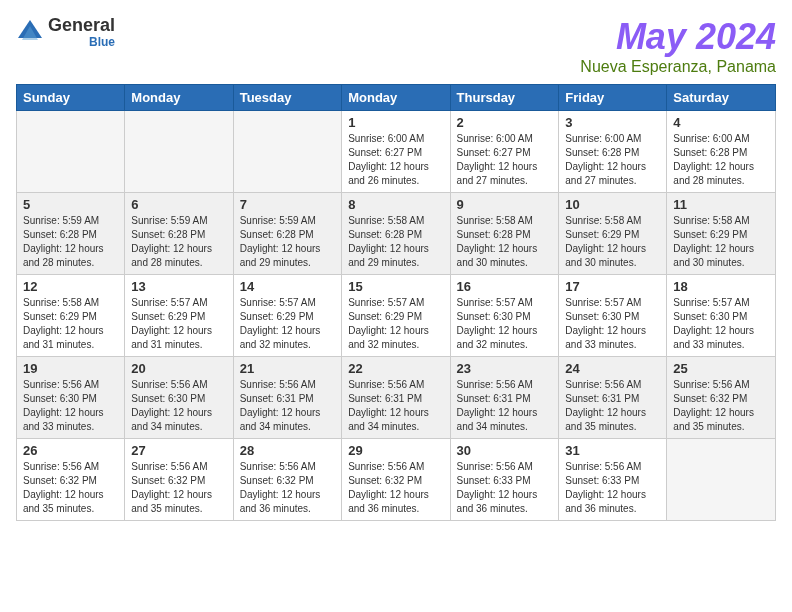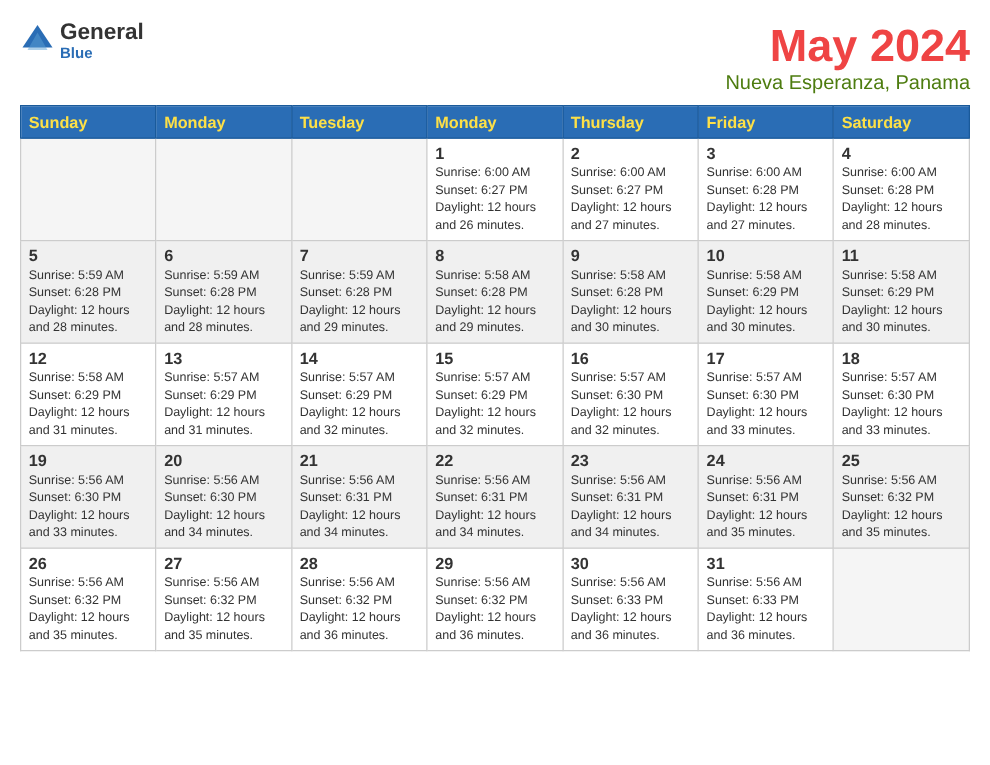--- a/index.html
+++ b/index.html
@@ -13,20 +13,21 @@
     .header {
       display: flex;
       justify-content: space-between;
       align-items: flex-start;
       margin-bottom: 8px;
     }
     .logo {
       display: flex;
       align-items: center;
       gap: 4px;
+      text-align: right;
     }
     .logo-text {
       display: flex;
       flex-direction: column;
       line-height: 1.1;
     }
     .logo-general {
       font-size: 18px;
       font-weight: bold;
       color: #333;
@@ -39,34 +40,35 @@
     .logo-icon {
       width: 28px;
       height: 28px;
     }
     .title-section {
       text-align: right;
     }
     .main-title {
       font-size: 36px;
       font-weight: bold;
-      color: #ef4444;
+      color: #8b5cf6;
+      font-style: italic;
     }
     .subtitle {
       font-size: 16px;
       color: #4d7c0f;
     }
     .calendar {
       width: 100%;
       border-collapse: collapse;
       border: 1px solid #ccc;
     }
     .calendar th {
       background: #2a6db5;
-      color: #fde047;
+      color: #ffffff;
       text-align: left;
       padding: 5px 6px;
       font-size: 13px;
       font-weight: bold;
       border: 1px solid #1a5a9a;
     }
     .calendar td {
       vertical-align: top;
       padding: 4px 6px;
       border: 1px solid #ccc;

